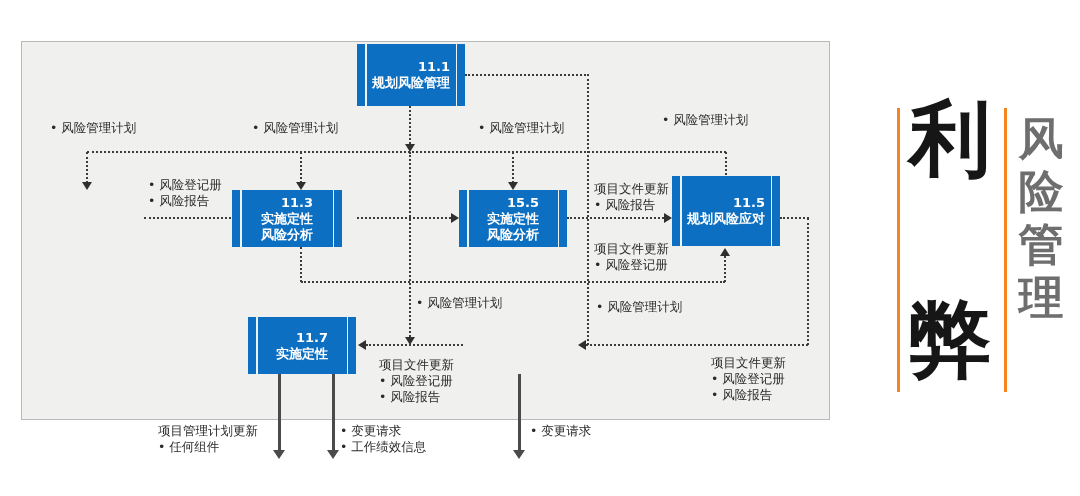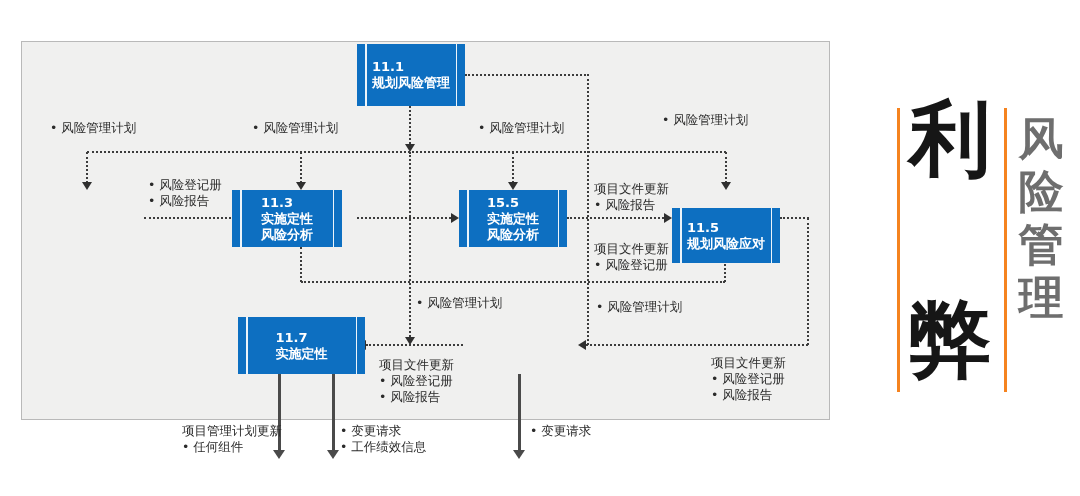--- a/index.html
+++ b/index.html
@@ -7,21 +7,21 @@
     --c-accent:#0d6fc1; --c-panel-bg:#f0f0ef; --c-panel-border:#b9b9b9;
     --c-connector:#3c3c3c; --c-orange:#f5831f; --c-side-gray:#6e6e6e; --c-ink:#161616;
   }
   *{box-sizing:border-box; margin:0; padding:0;}
   body{background:#ffffff; font-family:"DejaVu Sans","Liberation Sans",sans-serif;}
   .stage{position:relative; width:1080px; height:496px; background:#ffffff; overflow:hidden;}
   .panel{position:absolute; left:21px; top:41px; width:809px; height:379px;
          background:var(--c-panel-bg); border:1px solid var(--c-panel-border);}
   
   .proc{position:absolute; background:var(--c-accent); color:#ffffff;
-        display:flex; align-items:center; justify-content:center; text-align:left;}
+        display:flex; align-items:center; justify-content:center; text-align:right;}
   .proc::before,.proc::after{content:""; position:absolute; top:0; bottom:0; width:1.5px;
         background:rgba(255,255,255,.92);}
   .proc::before{left:8px;} .proc::after{right:8px;}
   .ptxt{position:relative; z-index:2;}
   .pid{font-size:13px; font-weight:700; line-height:16px;}
   .pname{font-size:13px; font-weight:700; line-height:16px; white-space:pre-line;}
   
   .dh{position:absolute; height:0; border-top:2px dotted var(--c-connector);}
   .dv{position:absolute; width:0; border-left:2px dotted var(--c-connector);}
   .ah{position:absolute; width:0; height:0; border-style:solid; border-color:transparent;}
@@ -97,27 +97,27 @@
 风险分析</div>
       </div>
   </div>
   <div class="proc" style="left:459px;top:190px;width:108px;height:57px">
     <div class="ptxt">
         <div class="pid">15.5</div>
     <div class="pname">实施定性
 风险分析</div>
       </div>
   </div>
-  <div class="proc" style="left:672px;top:208px;width:108px;height:55px">
+  <div class="proc" style="left:672px;top:176px;width:108px;height:70px">
     <div class="ptxt">
         <div class="pid">11.5</div>
     <div class="pname">规划风险应对</div>
       </div>
   </div>
-  <div class="proc" style="left:238px;top:317px;width:127px;height:57px">
+  <div class="proc" style="left:248px;top:317px;width:108px;height:57px">
     <div class="ptxt">
         <div class="pid">11.7</div>
     <div class="pname">实施定性</div>
       </div>
   </div>
 
   <i class="sv" style="left:278px;top:374px;height:77px"></i>
   <i class="sah" style="left:273px;top:450px"></i>
   <i class="sv" style="left:332px;top:374px;height:77px"></i>
   <i class="sah" style="left:327px;top:450px"></i>
@@ -135,21 +135,21 @@
   <div class="lbl" style="left:594px;top:241px">项目文件更新
 • 风险登记册</div>
   <div class="lbl" style="left:416px;top:295px">• 风险管理计划</div>
   <div class="lbl" style="left:596px;top:299px">• 风险管理计划</div>
   <div class="lbl" style="left:379px;top:357px">项目文件更新
 • 风险登记册
 • 风险报告</div>
   <div class="lbl" style="left:711px;top:355px">项目文件更新
 • 风险登记册
 • 风险报告</div>
-  <div class="lbl" style="left:182px;top:423px">项目管理计划更新
+  <div class="lbl" style="left:158px;top:423px">项目管理计划更新
 • 任何组件</div>
   <div class="lbl" style="left:340px;top:423px">• 变更请求
 • 工作绩效信息</div>
   <div class="lbl" style="left:530px;top:423px">• 变更请求</div>
 
   <i class="oline" style="left:897px;top:108px;height:284px"></i>
   <div class="bigchar" style="left:902px;top:98px">利</div>
   <div class="bigchar" style="left:902px;top:298px">弊</div>
   <i class="oline" style="left:1004px;top:108px;height:284px"></i>
   <div class="vtitle" style="left:1012px;top:112px">风

